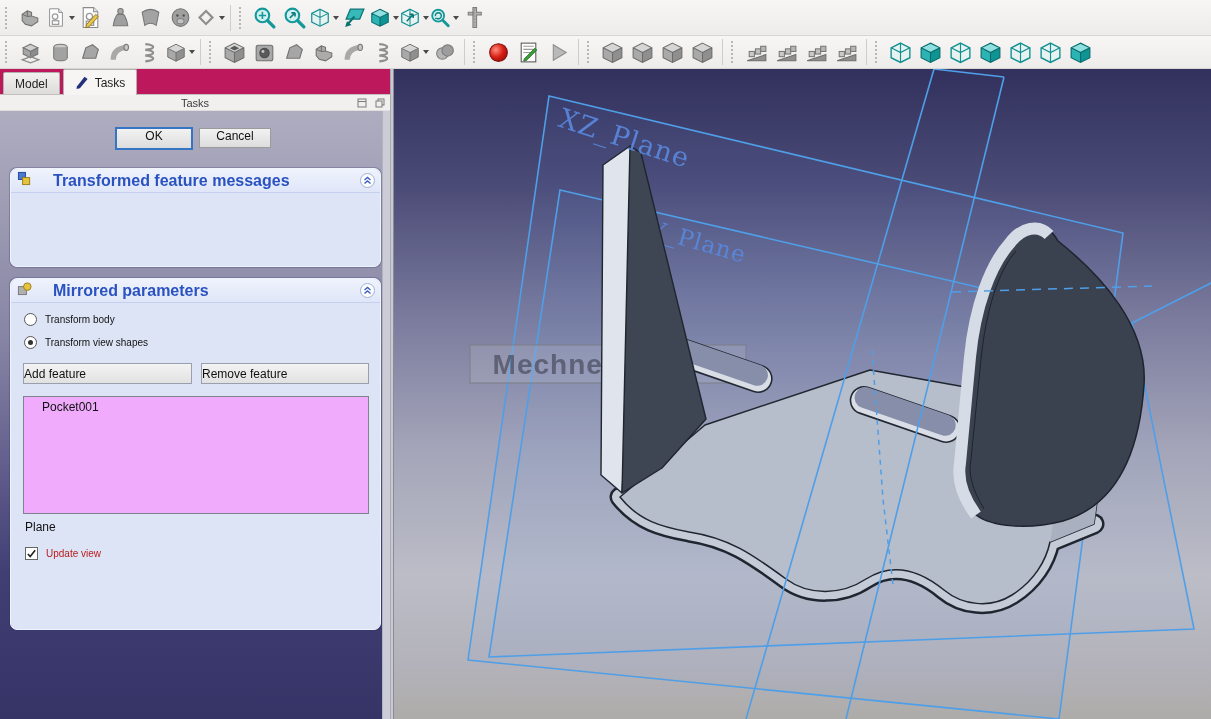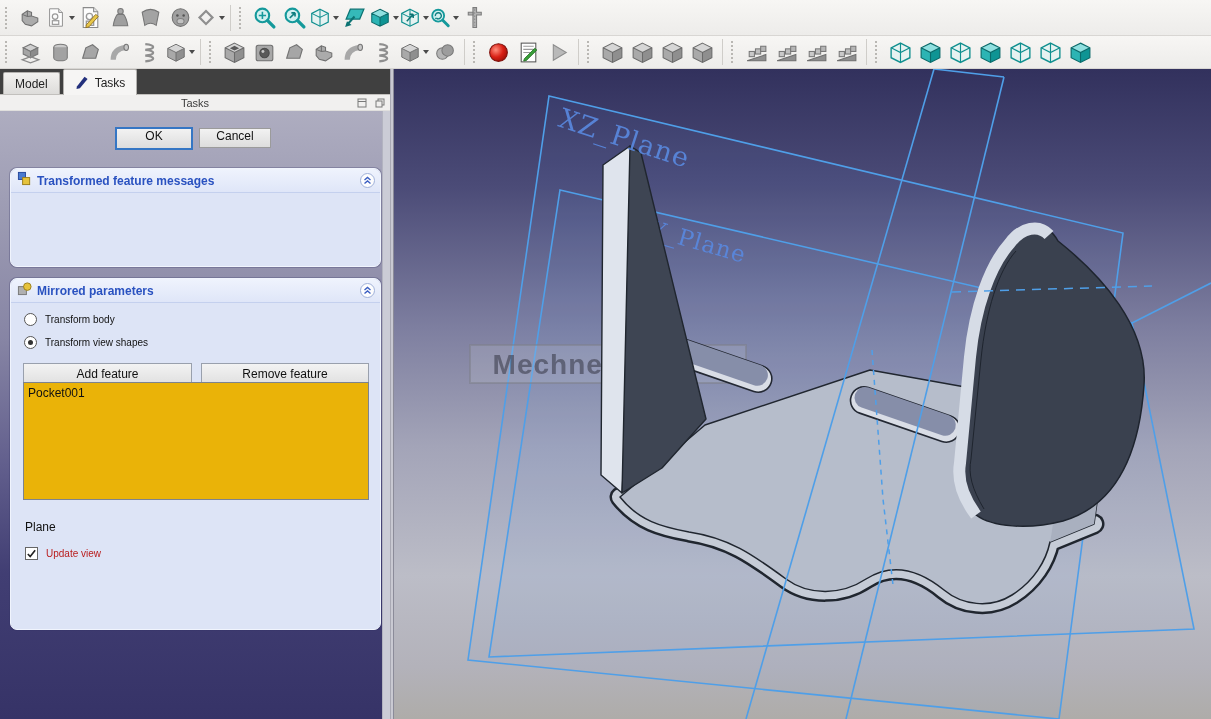--- a/index.html
+++ b/index.html
@@ -12,21 +12,21 @@
   #tb1{top:0;height:36px}
   #tb2{top:36px;height:33px}
   .tbgroup{display:flex;align-items:center;height:100%}
   .tbgrip{width:4px;height:22px;border-left:2px dotted #b9b7b3;margin:0 4px 0 3px}
   .tbi{width:30px;height:30px;display:flex;align-items:center;justify-content:center;border-radius:3px}
   .tbi svg{width:25px;height:25px}
   .dd{width:0;height:0;border-left:3.5px solid transparent;border-right:3.5px solid transparent;
       border-top:4px solid #4a4a4a;margin-left:2px}
   .tbsep{width:1px;height:26px;background:#cfcdc9;margin:0 5px}
   
-  .tabbar{position:absolute;top:69px;left:0;width:393px;height:26px;background:#404040;
+  .tabbar{position:absolute;top:69px;left:0;width:393px;height:26px;background:#be185d;
           display:flex;align-items:flex-end;border-bottom:1px solid #c2c0bd;box-sizing:border-box}
   .tab{height:22px;box-sizing:border-box;display:flex;align-items:center;gap:5px;
        font-size:12px;color:#222;border:1px solid #b3b1ae;border-bottom:none;
        background:linear-gradient(#f2f1ef,#dddcda);margin-left:3px;padding:0 11px;
        border-radius:2px 2px 0 0}
   .tab.active{background:#f6f5f4;height:26px;margin-bottom:-1px}
   
   .titlebar{position:absolute;top:95px;left:0;width:390px;height:16px;background:#f1f0ef;
             border-bottom:1px solid #e0dfdd;font-size:11px;color:#3c3c3c;
             display:flex;align-items:center;justify-content:center;box-sizing:border-box}
@@ -40,35 +40,35 @@
        border:1px solid #9b9b9b;font-size:12px;color:#111;display:flex;align-items:flex-start;justify-content:center}
   #okBtn{left:115px;top:16px;width:78px;height:23px;border:2px solid #3576c4}
   #cancelBtn{left:199px;top:17px;width:72px;height:20px}
   .secbox{position:absolute;left:10px;width:371px;background:#dde4f6;border-radius:7px;
           border:1px solid #f0f4fd;box-shadow:0 0 0 1px rgba(50,50,100,.28);box-sizing:border-box}
   #box1{top:57px;height:99px}
   #box2{top:167px;height:352px}
   .sechead{height:23px;display:flex;align-items:center;padding:0 6px;
            background:linear-gradient(#eff3fd,#dfe6f8);border-bottom:1px solid #c4d0ee;
            border-radius:7px 7px 0 0;position:relative}
-  .sechead .ttl{font-size:12px;font-weight:bold;color:#2a52c0;margin-left:5px}
+  .sechead .ttl{font-size:16px;font-weight:bold;color:#2a52c0;margin-left:21px}
   .collapse{position:absolute;right:5px;top:4px;cursor:pointer}
   .msgtext{font-size:12px;color:#2d9e55;padding:22px 0 0 17px}
   .radio-row{position:absolute;left:13px;display:flex;align-items:center;font-size:10px;color:#111}
   .radio{width:13px;height:13px;border-radius:50%;border:1px solid #565656;background:#fff;
          margin-right:8px;box-sizing:border-box;position:relative}
   .radio.sel::after{content:"";position:absolute;left:3px;top:3px;width:5px;height:5px;
          border-radius:50%;background:#333}
   .featbtn{position:absolute;top:84px;height:21px;box-sizing:border-box;
            background:linear-gradient(#f3f3f3,#e1e1e1);border:1px solid #99a0ad;
-           font-size:12px;color:#111;display:flex;align-items:center;justify-content:center}
+           font-size:12px;color:#111;display:flex;align-items:center;justify-content:flex-start}
   #addBtn{left:12px;width:169px}
   #remBtn{left:190px;width:168px}
-  .listbox{position:absolute;left:12px;top:103px;width:346px;height:118px;background:#eab308;
-           border:1px solid #7d838f;box-sizing:border-box;font-size:12px;color:#111;padding:3px 4px}
+  .listbox{position:absolute;left:12px;top:117px;width:346px;height:118px;background:#f0abfc;
+           border:1px solid #7d838f;box-sizing:border-box;font-size:12px;color:#111;padding:3px 18px}
   .plane-label{position:absolute;left:14px;top:241px;font-size:12px;color:#111}
   .combo{position:absolute;left:190px;top:237px;width:168px;height:21px;box-sizing:border-box;
          background:linear-gradient(#f6f6f7,#e1e1e5);border:1px solid #8f939e;
          display:flex;align-items:center;font-size:12px;color:#111;padding-left:6px}
   .combo .chev{position:absolute;right:6px;top:7px}
   .check-row{position:absolute;left:14px;top:268px;display:flex;align-items:center;font-size:10px;color:#b91c1c}
   .checkbox{width:13px;height:13px;background:#fff;border:1px solid #666;box-sizing:border-box;
             margin-right:8px;display:flex;align-items:center;justify-content:center}
   
   .splitter{position:absolute;top:69px;left:390px;width:4px;height:650px;background:#c9c9d2;

